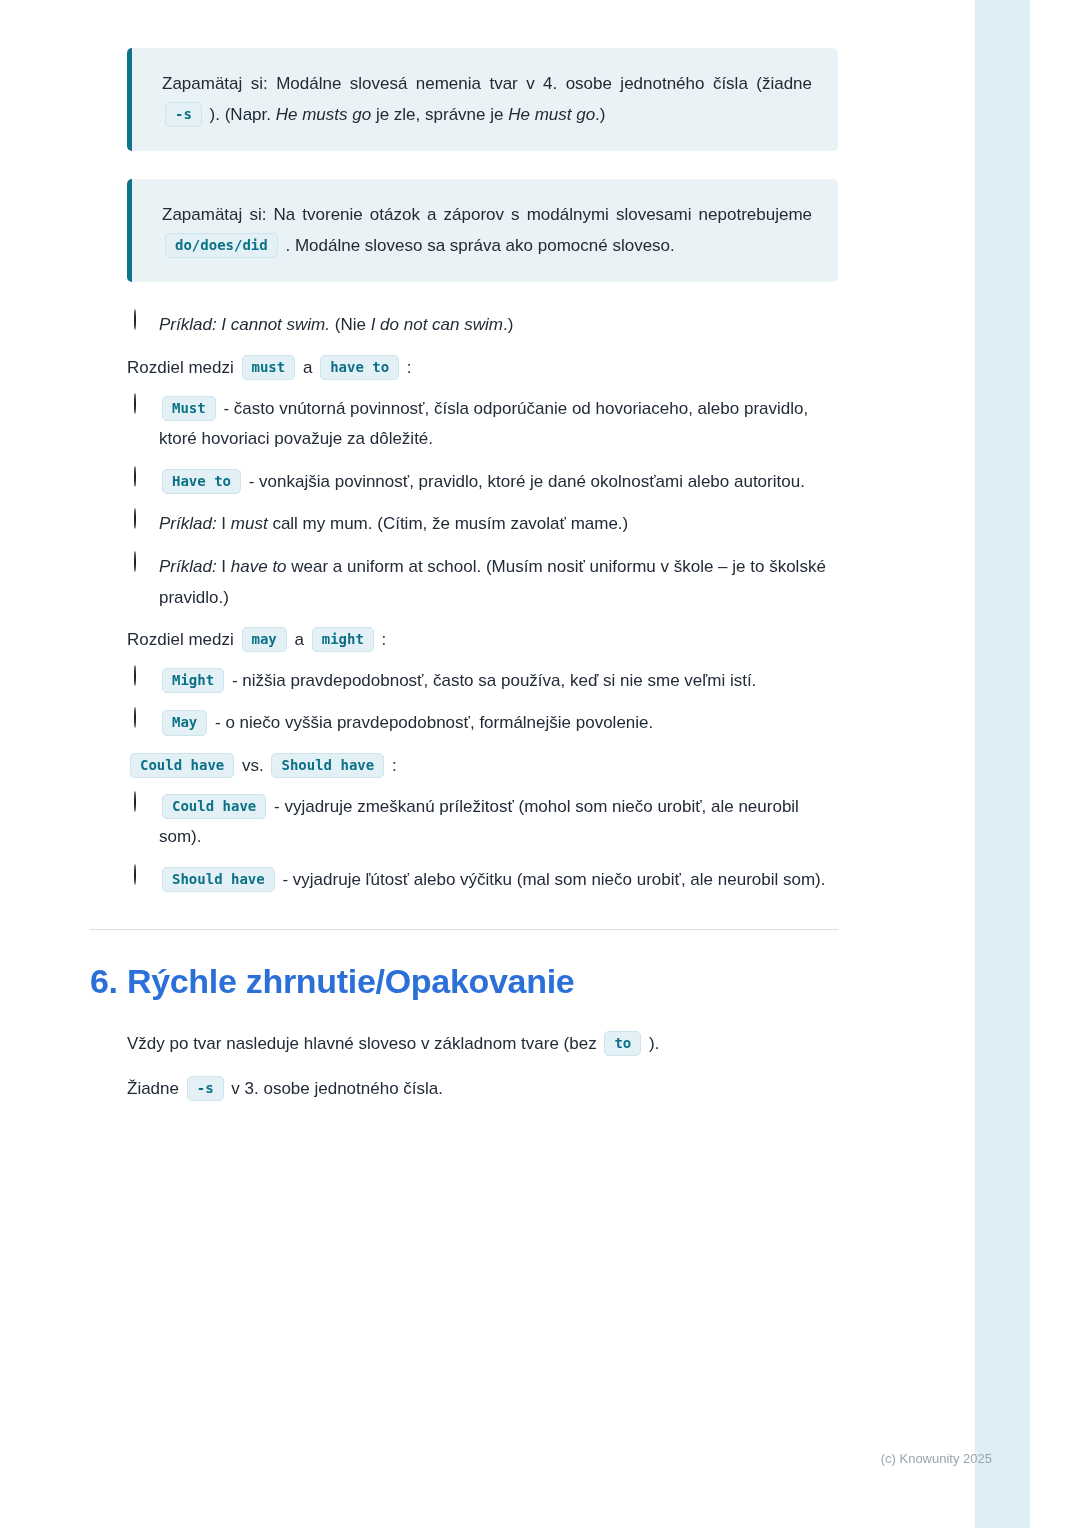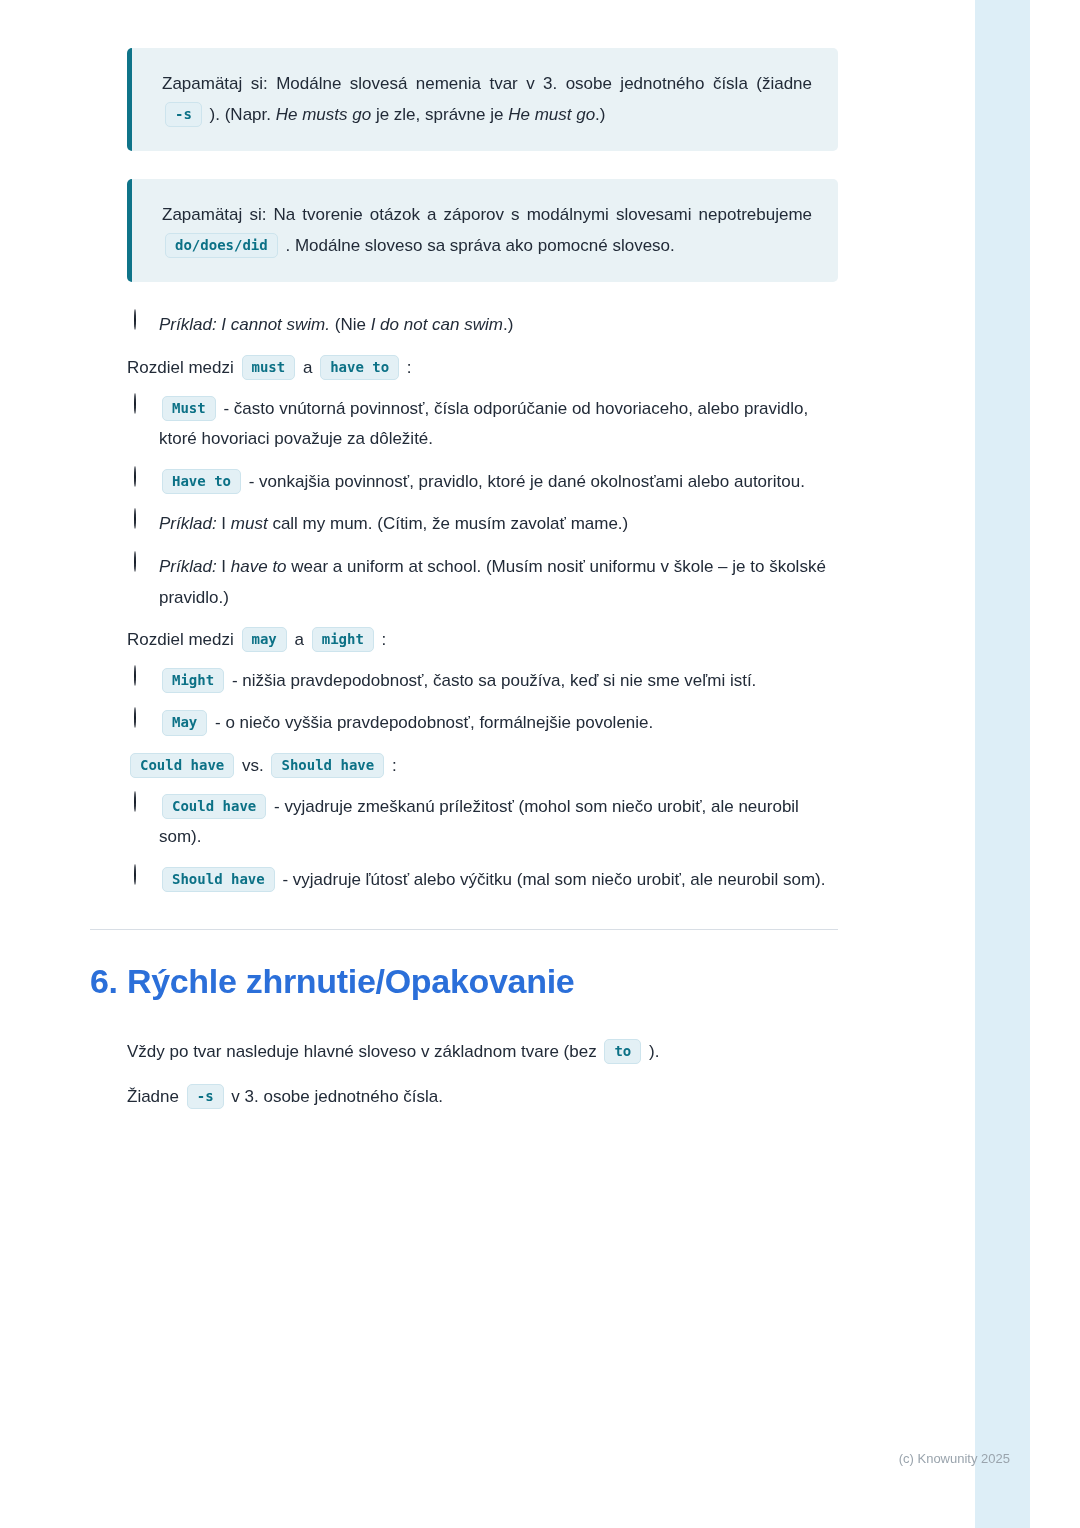--- a/index.html
+++ b/index.html
@@ -60,39 +60,39 @@
     border:1px solid var(--chip_border);border-radius:5px;
     padding:2px 9px 3px;margin:0 3px;white-space:nowrap;
     display:inline-block;line-height:1.3;position:relative;top:-1px;
   }
   .divider{
     border:0;border-top:1px solid var(--divider_gray);
     margin:34px 0 0 0;width:100%;
   }
   .summary-heading{
     font-size:34px;font-weight:700;color:var(--heading_blue);
-    margin:32px 0 36px 0;letter-spacing:-0.3px;
+    margin:32px 0 28px 0;letter-spacing:-0.3px;
   }
   .summary-row{margin-bottom:14px}
   .footer{
-    position:absolute;right:70px;bottom:62px;
+    position:absolute;right:88px;bottom:62px;
     color:var(--footer_gray);font-size:13px;z-index:2;
   }
 </style>
 </head>
 <body>
 
 <div class="right-strip"></div>
 
 <div class="content">
 
   <div class="row lvl1 callout-row">
     <span class="marker"><span class="dot"></span></span>
     <div class="callout">
-      <p class="rich"><span class="t-b">Zapamätaj si:</span><span> Modálne slovesá nemenia tvar v 3. osobe jednotného čísla (žiadne </span><span class="t-c">-s</span><span> ). (Napr. </span><span class="t-i">He musts go</span><span> je zle, správne je </span><span class="t-i">He must go</span><span>.)</span></p>
+      <p class="rich"><span class="t-b">Zapamätaj si:</span><span> Modálne slovesá nemenia tvar v 4. osobe jednotného čísla (žiadne </span><span class="t-c">-s</span><span> ). (Napr. </span><span class="t-i">He musts go</span><span> je zle, správne je </span><span class="t-i">He must go</span><span>.)</span></p>
     </div>
   </div>
 
   <div class="row lvl1 callout-row">
     <span class="marker"><span class="dot"></span></span>
     <div class="callout">
       <p class="rich"><span class="t-b">Zapamätaj si:</span><span> Na tvorenie otázok a záporov s modálnymi slovesami nepotrebujeme </span><span class="t-c">do/does/did</span><span> . Modálne sloveso sa správa ako pomocné sloveso.</span></p>
     </div>
   </div>
 

